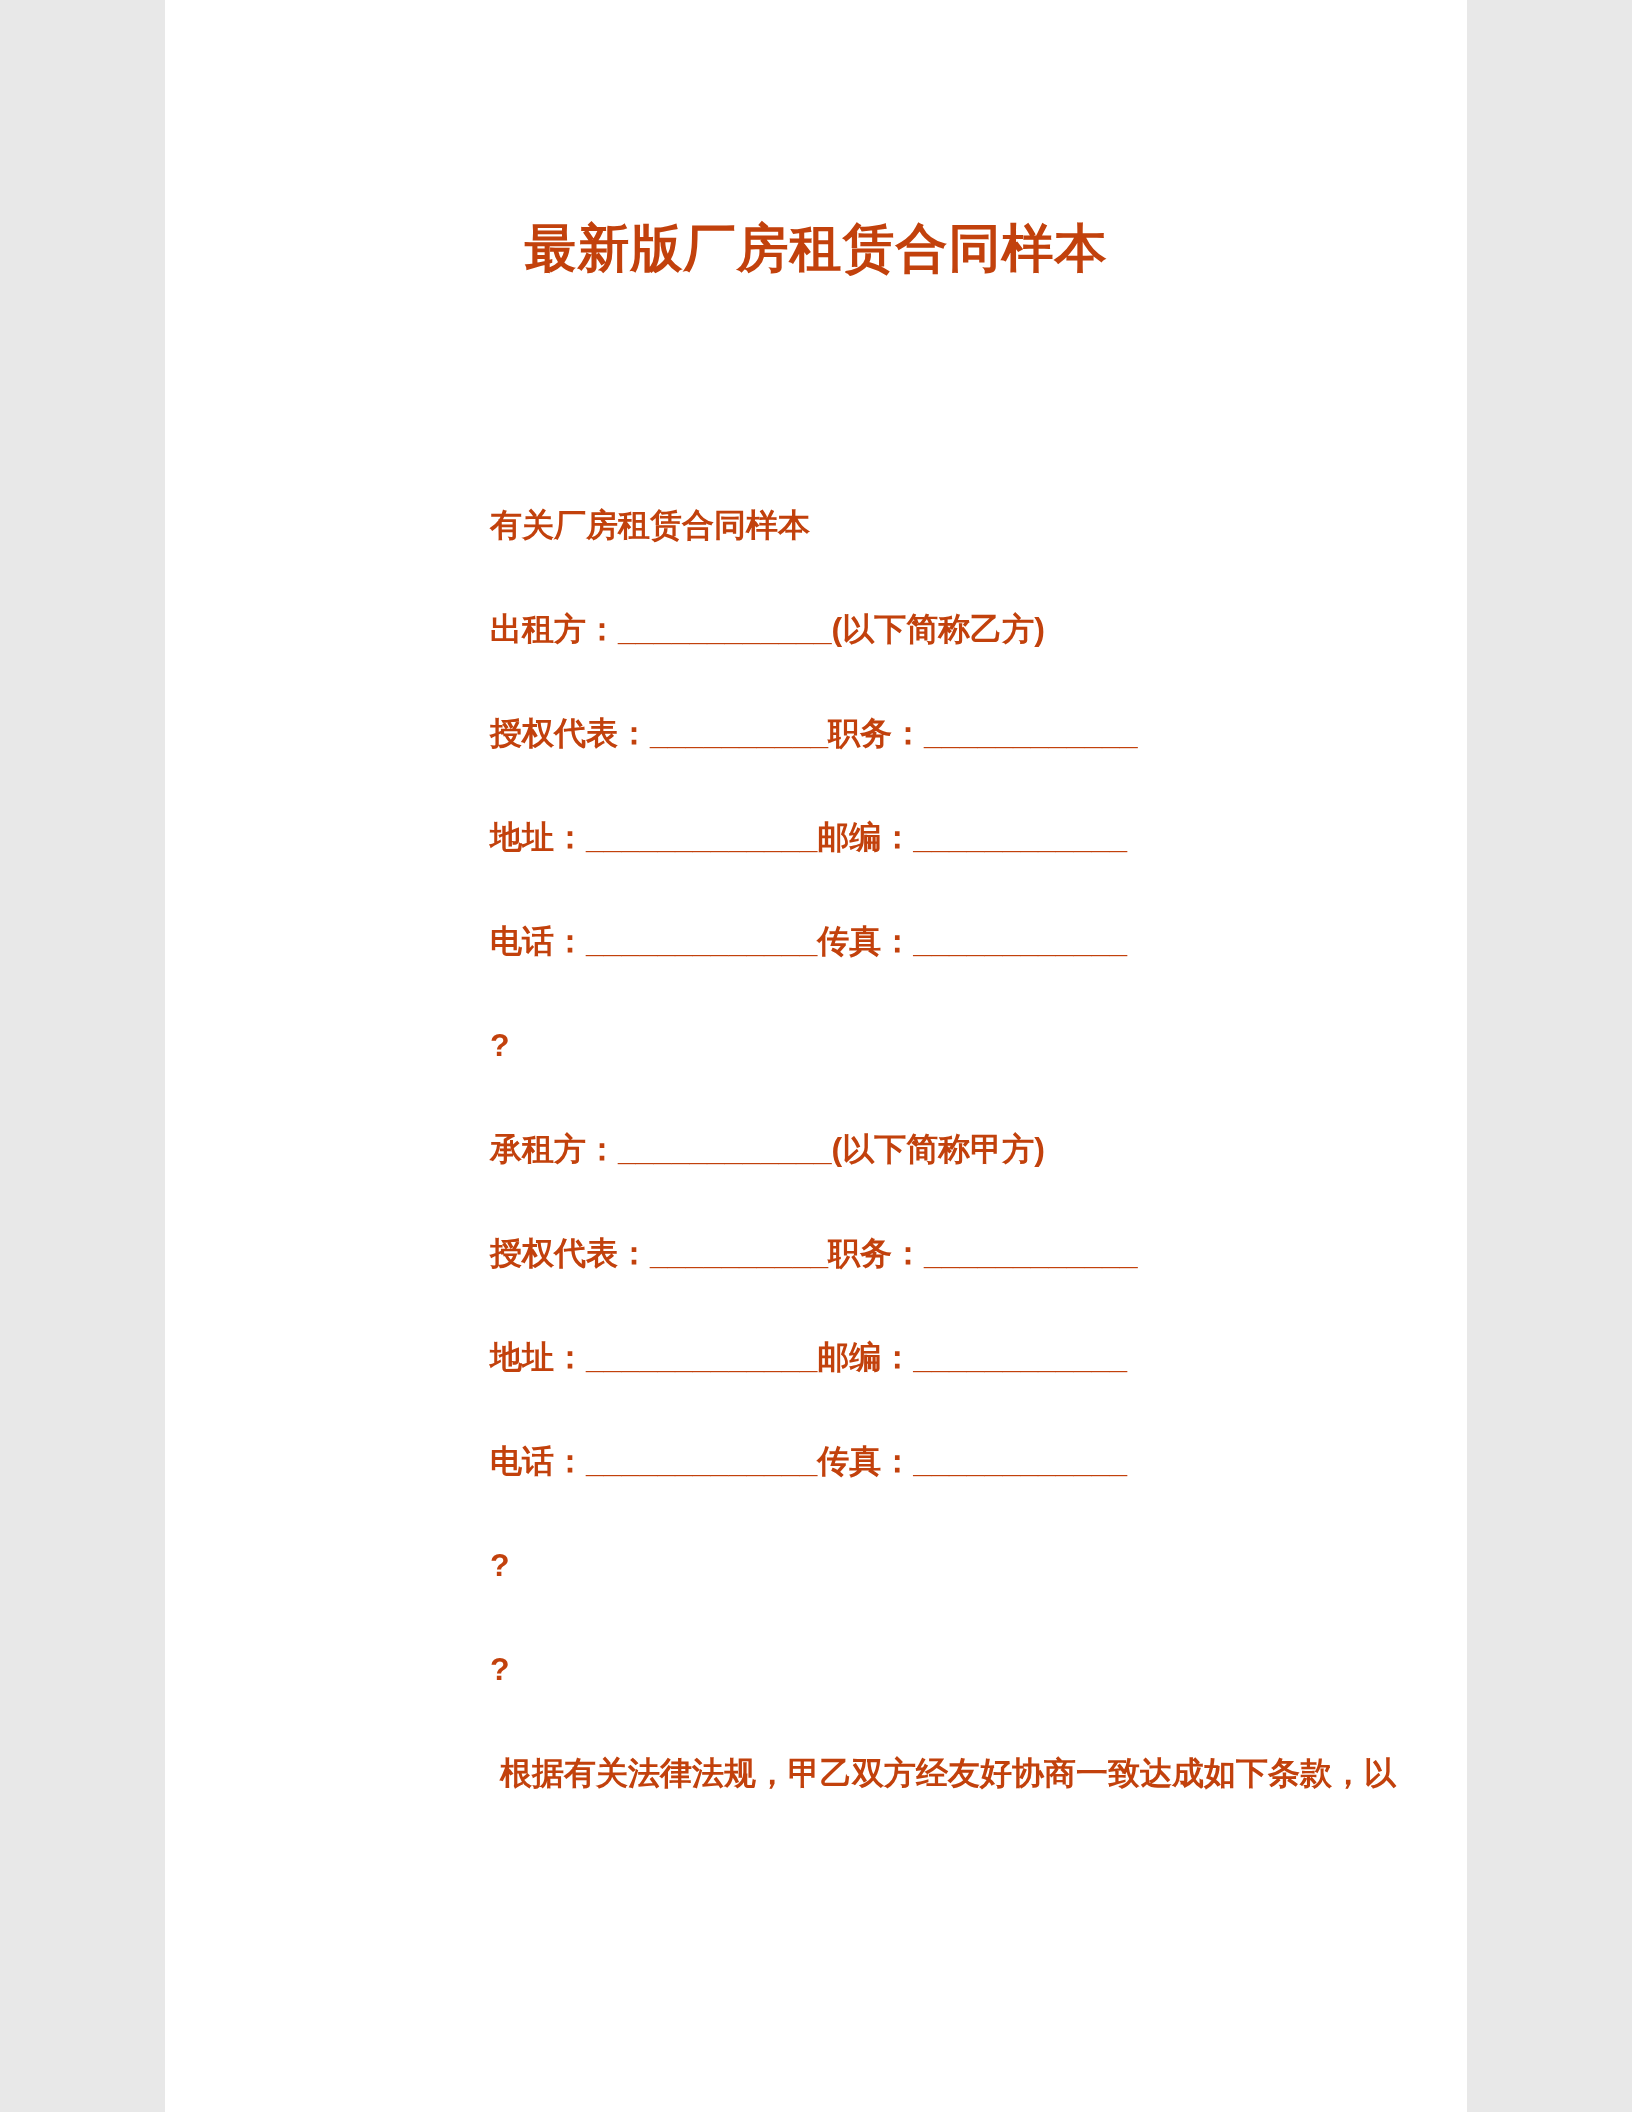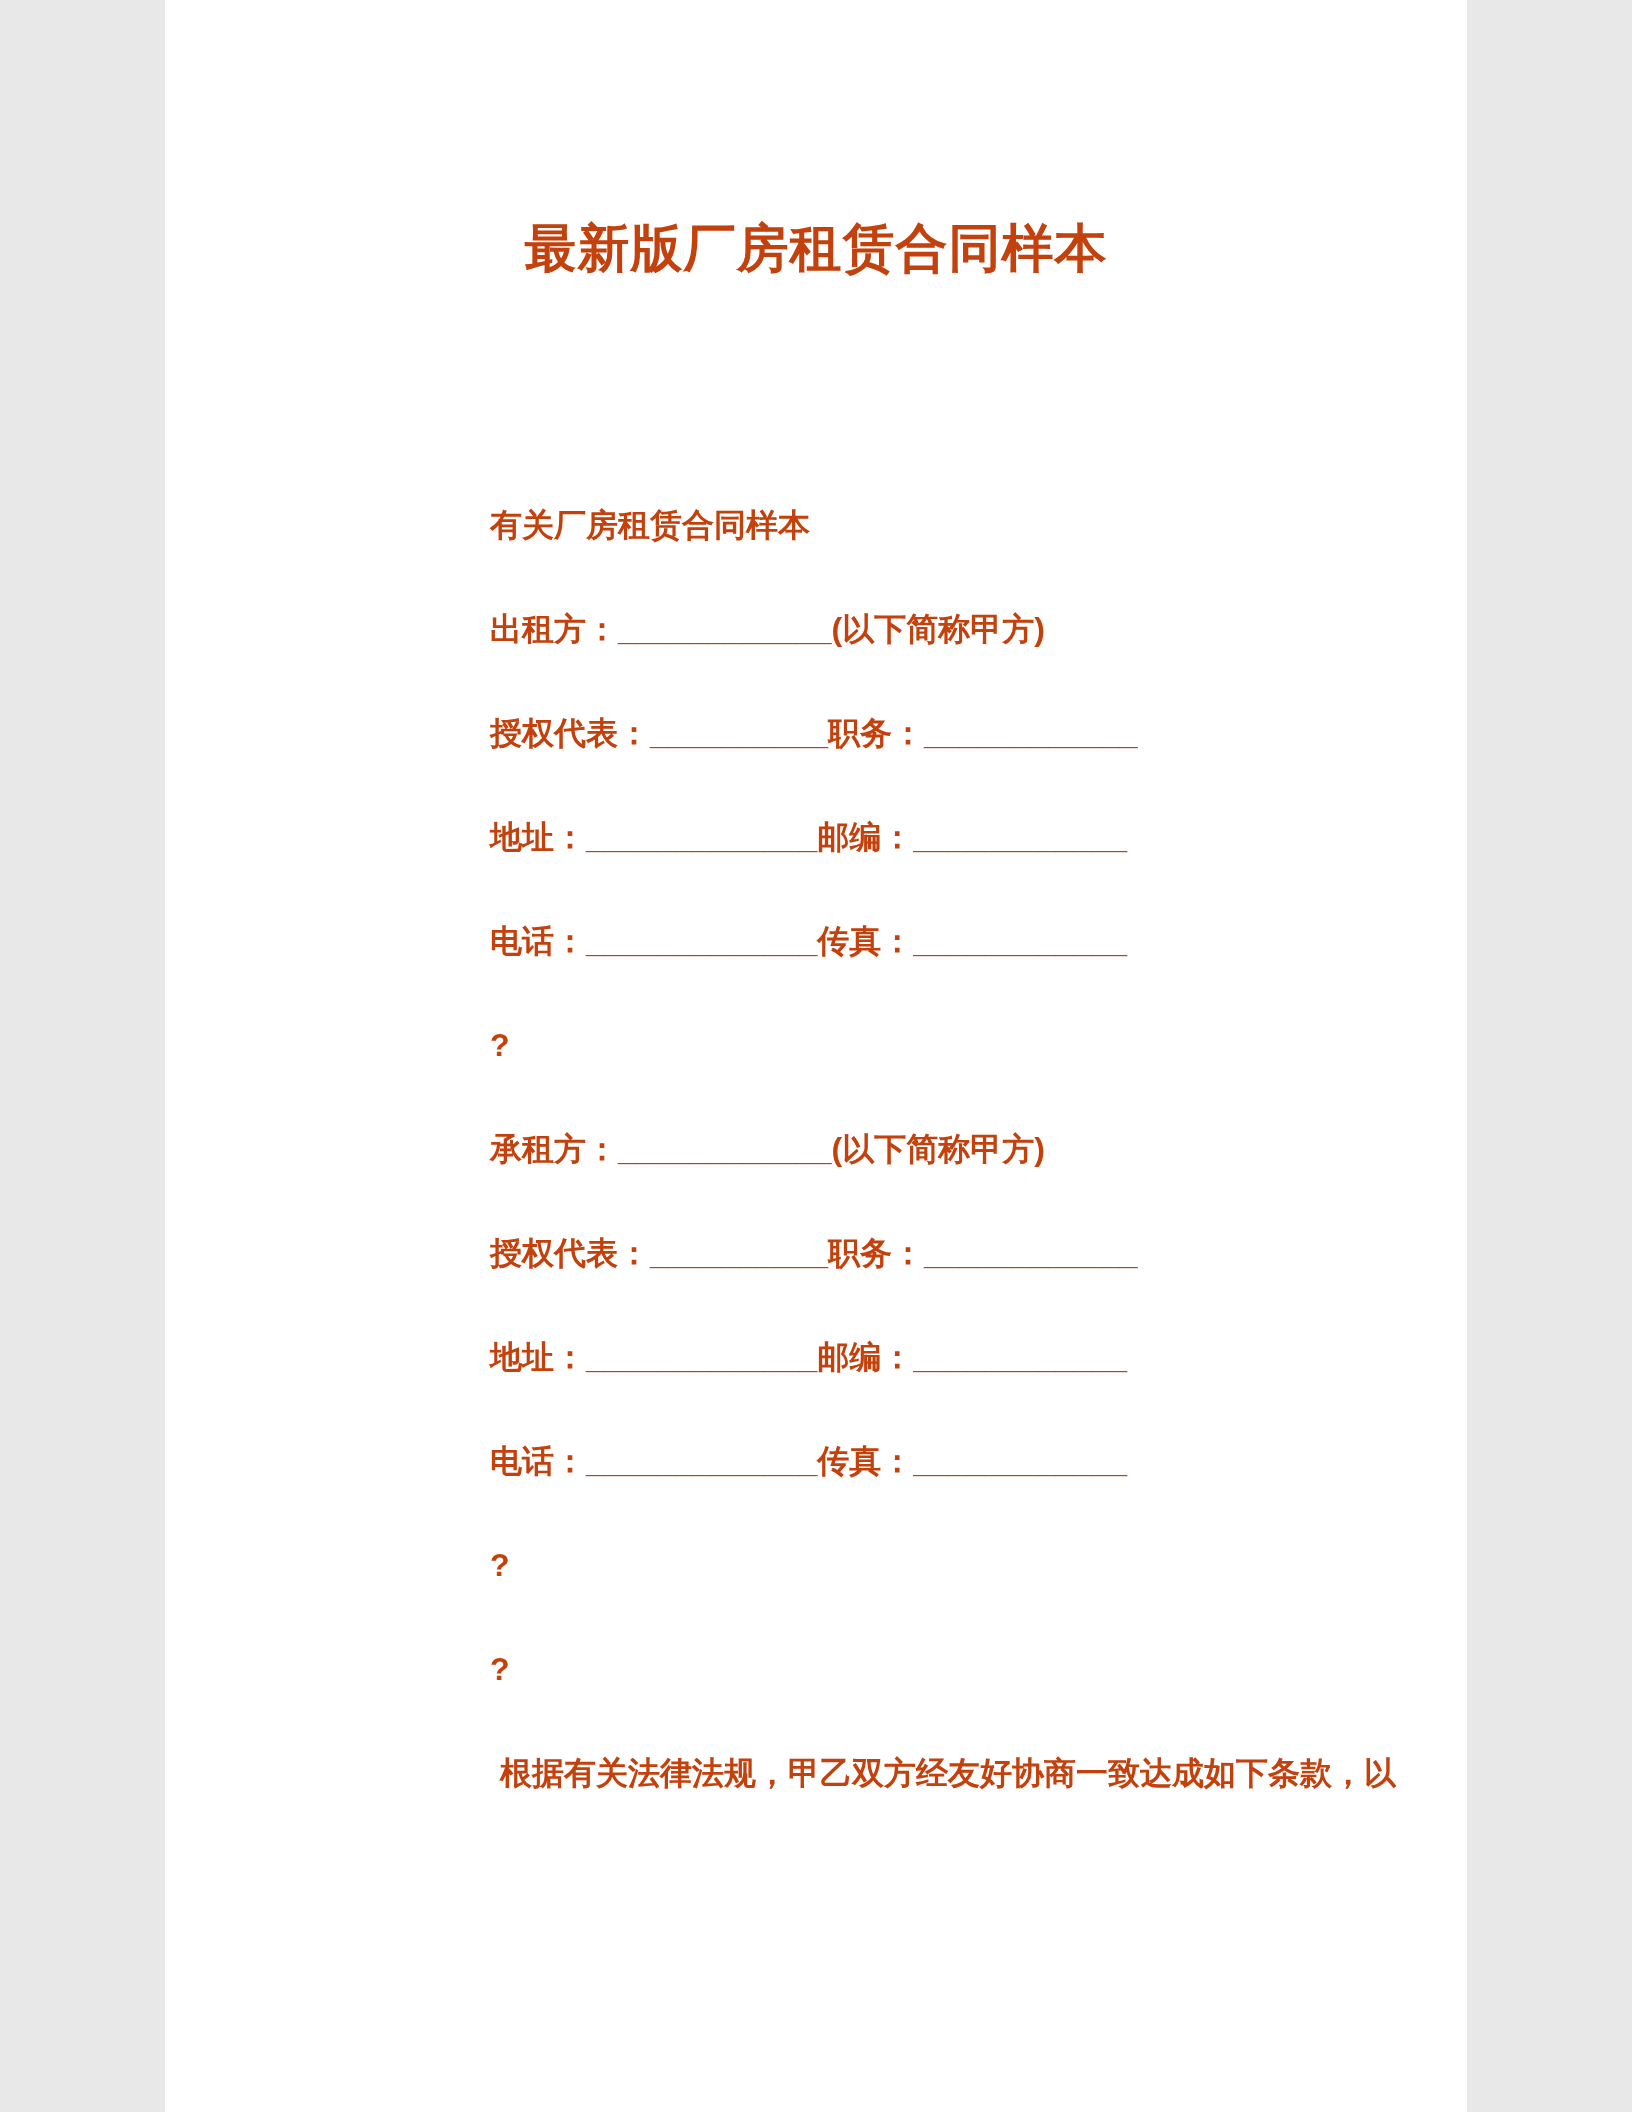--- a/index.html
+++ b/index.html
@@ -53,21 +53,21 @@
 <body>
 
 <div class="page">
 
   <h1 class="doc-title">最新版厂房租赁合同样本</h1>
 
   <div class="doc-body">
 
     <p>有关厂房租赁合同样本</p>
 
-    <p>出租方：____________(以下简称甲方)</p>
+    <p>出租方：____________(以下简称乙方)</p>
 
     <p>授权代表：__________职务：____________</p>
 
     <p>地址：_____________邮编：____________</p>
 
     <p>电话：_____________传真：____________</p>
 
     <p>?</p>
 
     <p>承租方：____________(以下简称甲方)</p>

